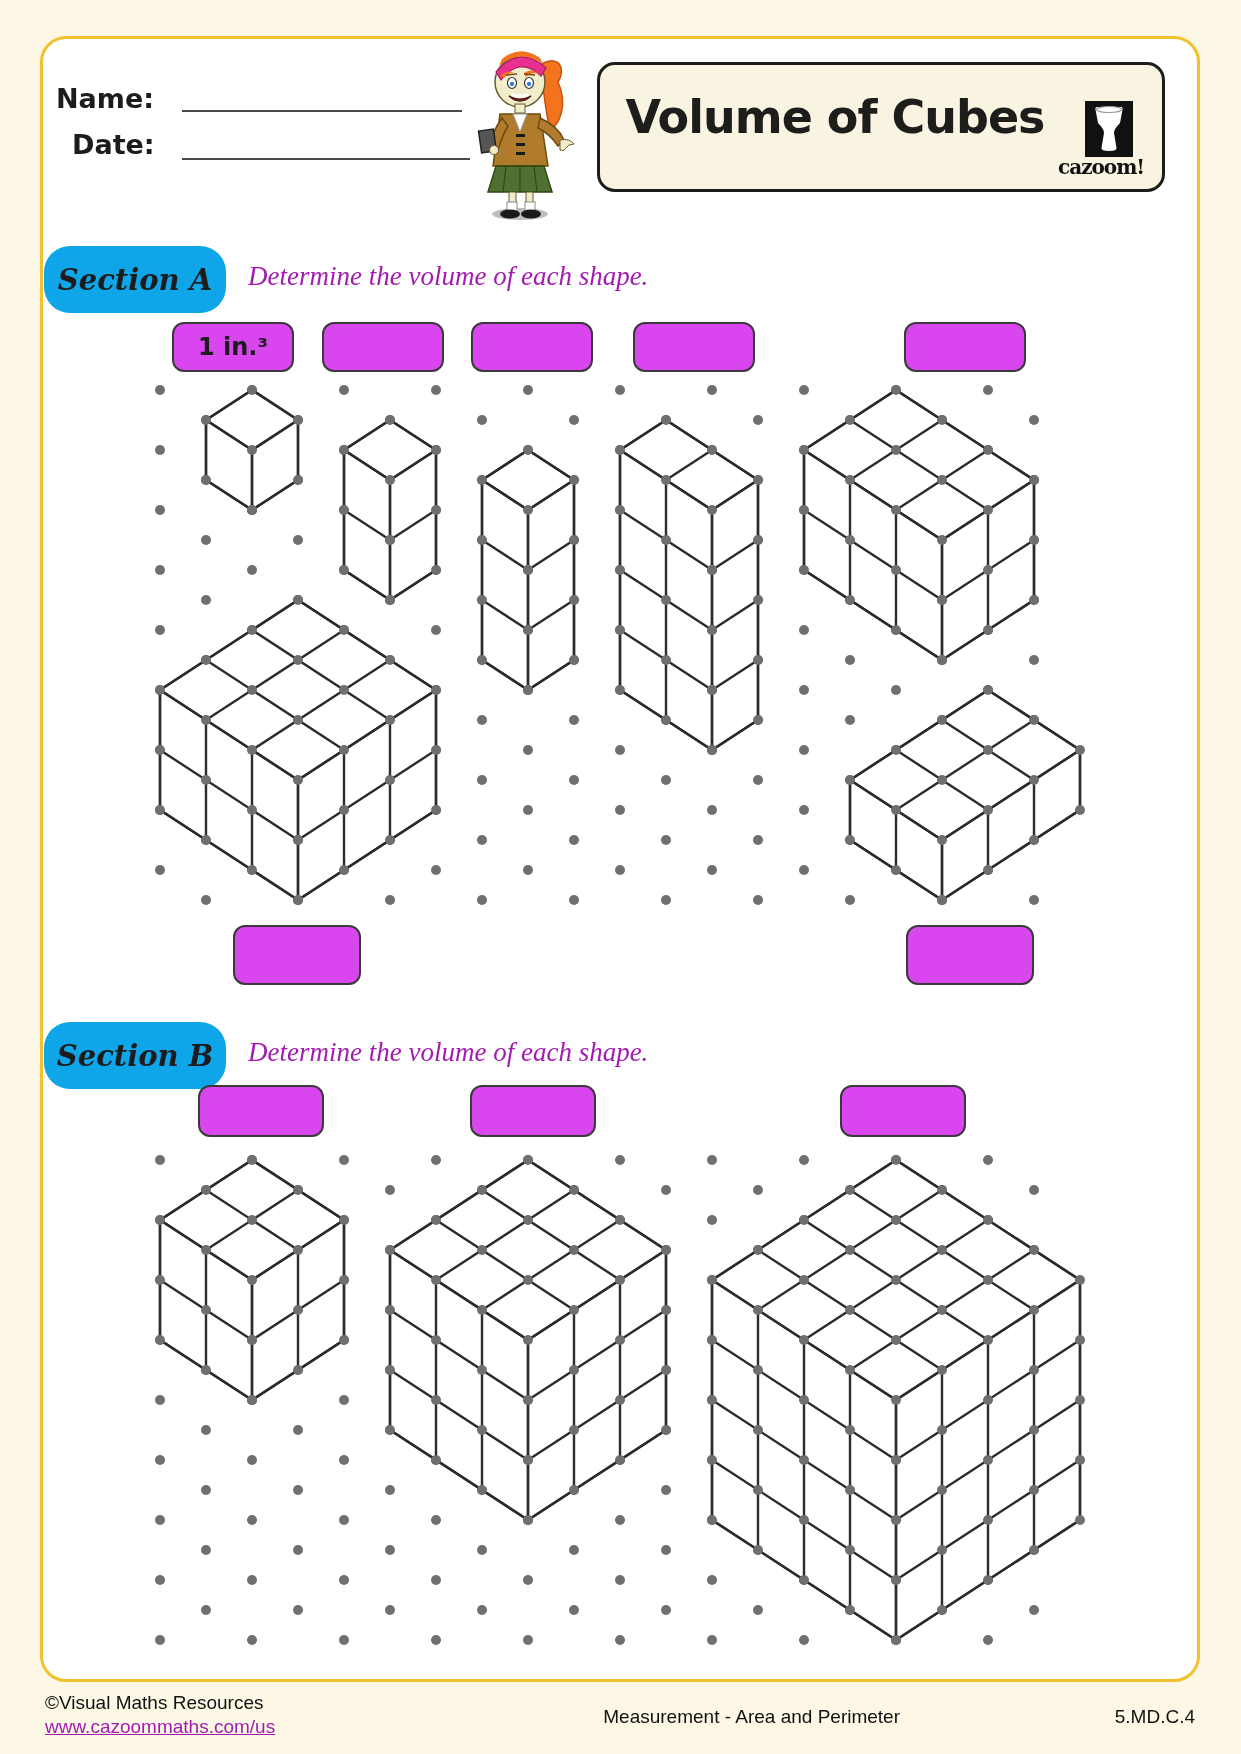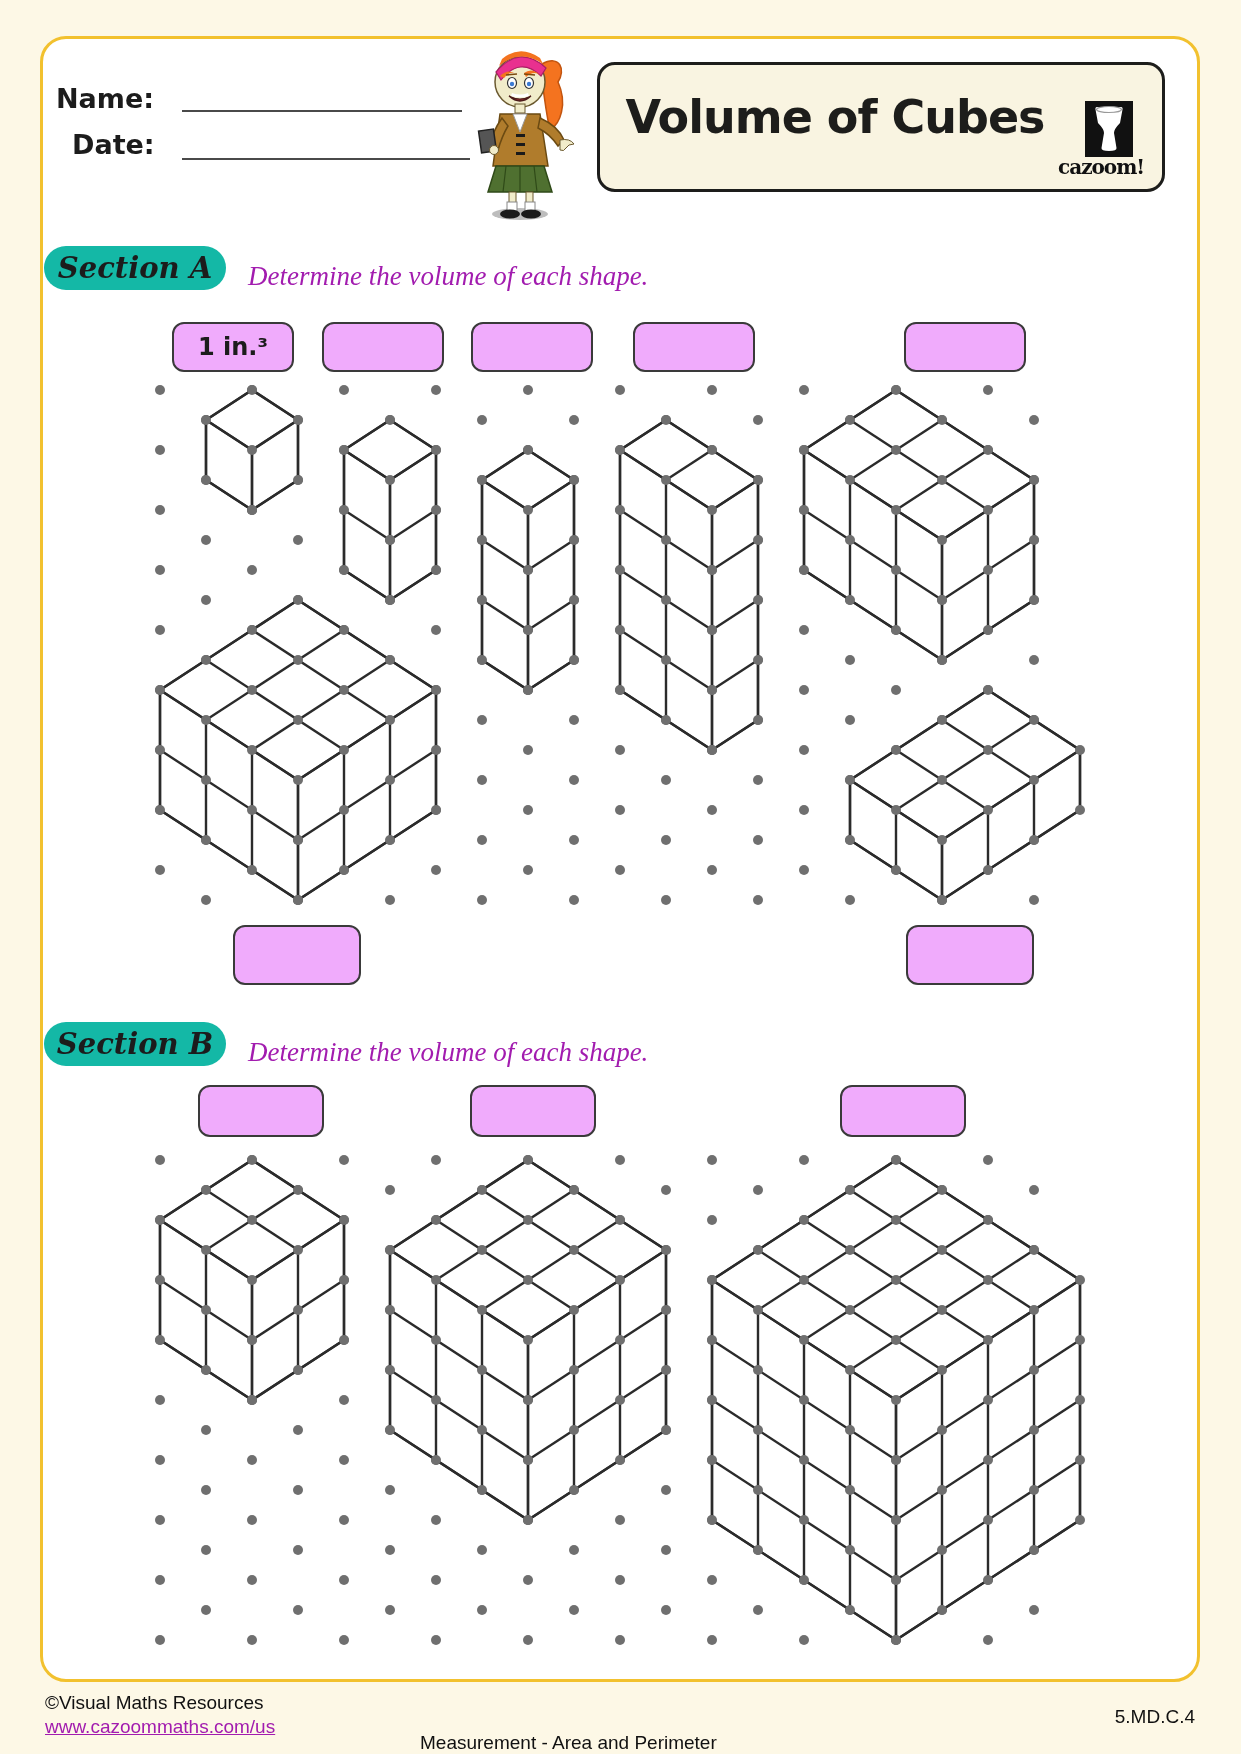--- a/index.html
+++ b/index.html
@@ -8,26 +8,26 @@
         border:3px solid #F2C12E;border-radius:26px;box-sizing:border-box;}
   #scene{position:absolute;left:0;top:0;pointer-events:none;}
   .abs{position:absolute;}
   .hdr-label{font-size:27px;font-weight:bold;color:#1C1C1C;}
   .write-line{border-bottom:2px solid #4A4A4A;height:0;}
   .title-box{left:597px;top:62px;width:568px;height:130px;background:#F9F4E1;
              border:3px solid #1D1D1B;border-radius:18px;box-sizing:border-box;}
   .title-text{left:610px;top:90px;width:450px;text-align:center;font-size:46px;font-weight:bold;color:#1D1D1B;letter-spacing:-1px;}
   .logo-text{left:1058px;top:155px;width:104px;font-size:20px;font-weight:bold;
              font-family:"DejaVu Serif",serif;color:#111;letter-spacing:-1px;}
-  .pill{left:44px;width:182px;height:44px;background:#14b8a6;border-radius:26px;
+  .pill{left:44px;width:182px;height:67px;background:#0ea5e9;border-radius:26px;
         display:flex;align-items:center;justify-content:center;}
   .pill span{font-family:"DejaVu Serif",serif;font-style:italic;font-weight:bold;font-size:29px;color:#1C1C1C;}
   .instruction{left:248px;width:560px;height:60px;display:flex;align-items:center;
                font-family:Liberation Serif, serif;font-style:italic;font-size:27px;color:#a21caf;}
-  .answer-box{position:absolute;background:#f0abfc;border:2px solid #3A3A3A;border-radius:12px;
+  .answer-box{position:absolute;background:#d946ef;border:2px solid #3A3A3A;border-radius:12px;
               display:flex;align-items:center;justify-content:center;
               font-size:24px;font-weight:bold;color:#1C1C1C;box-sizing:border-box;}
   .footer-text{font-family:"Liberation Sans",sans-serif;font-size:19px;color:#111;}
   .footer-link{font-family:"Liberation Sans",sans-serif;font-size:19px;color:#a21caf;text-decoration:underline;}
 </style>
 </head>
 <body>
 
 <div class="page"></div>
 
@@ -932,21 +932,21 @@
 </div>
 <div class="abs instruction" style="top:246px;">Determine the volume of each shape.</div>
 
 <div class="abs pill" style="top:1022px;">
   <span>Section B</span>
 </div>
 <div class="abs instruction" style="top:1022px;">Determine the volume of each shape.</div>
 
 <div class="abs footer-text" style="left:45px;top:1692px;">©Visual Maths Resources</div>
 <div class="abs footer-link" style="left:45px;top:1716px;">www.cazoommaths.com/us</div>
-<div class="abs footer-text" style="left:420px;top:1706px;width:480px;text-align:left;margin-top:26px;">Measurement - Area and Perimeter</div>
+<div class="abs footer-text" style="left:420px;top:1706px;width:480px;text-align:right;">Measurement - Area and Perimeter</div>
 <div class="abs footer-text" style="left:995px;top:1706px;width:200px;text-align:right;">5.MD.C.4</div>
 
 <div class="answer-box" style="left: 172px; top: 322px; width: 122px; height: 50px;">1 in.³</div>
 <div class="answer-box" style="left: 322px; top: 322px; width: 122px; height: 50px;"></div>
 <div class="answer-box" style="left: 471px; top: 322px; width: 122px; height: 50px;"></div>
 <div class="answer-box" style="left: 633px; top: 322px; width: 122px; height: 50px;"></div>
 <div class="answer-box" style="left: 904px; top: 322px; width: 122px; height: 50px;"></div>
 <div class="answer-box" style="left: 233px; top: 925px; width: 128px; height: 60px;"></div>
 <div class="answer-box" style="left: 906px; top: 925px; width: 128px; height: 60px;"></div>
 <div class="answer-box" style="left: 198px; top: 1085px; width: 126px; height: 52px;"></div>

